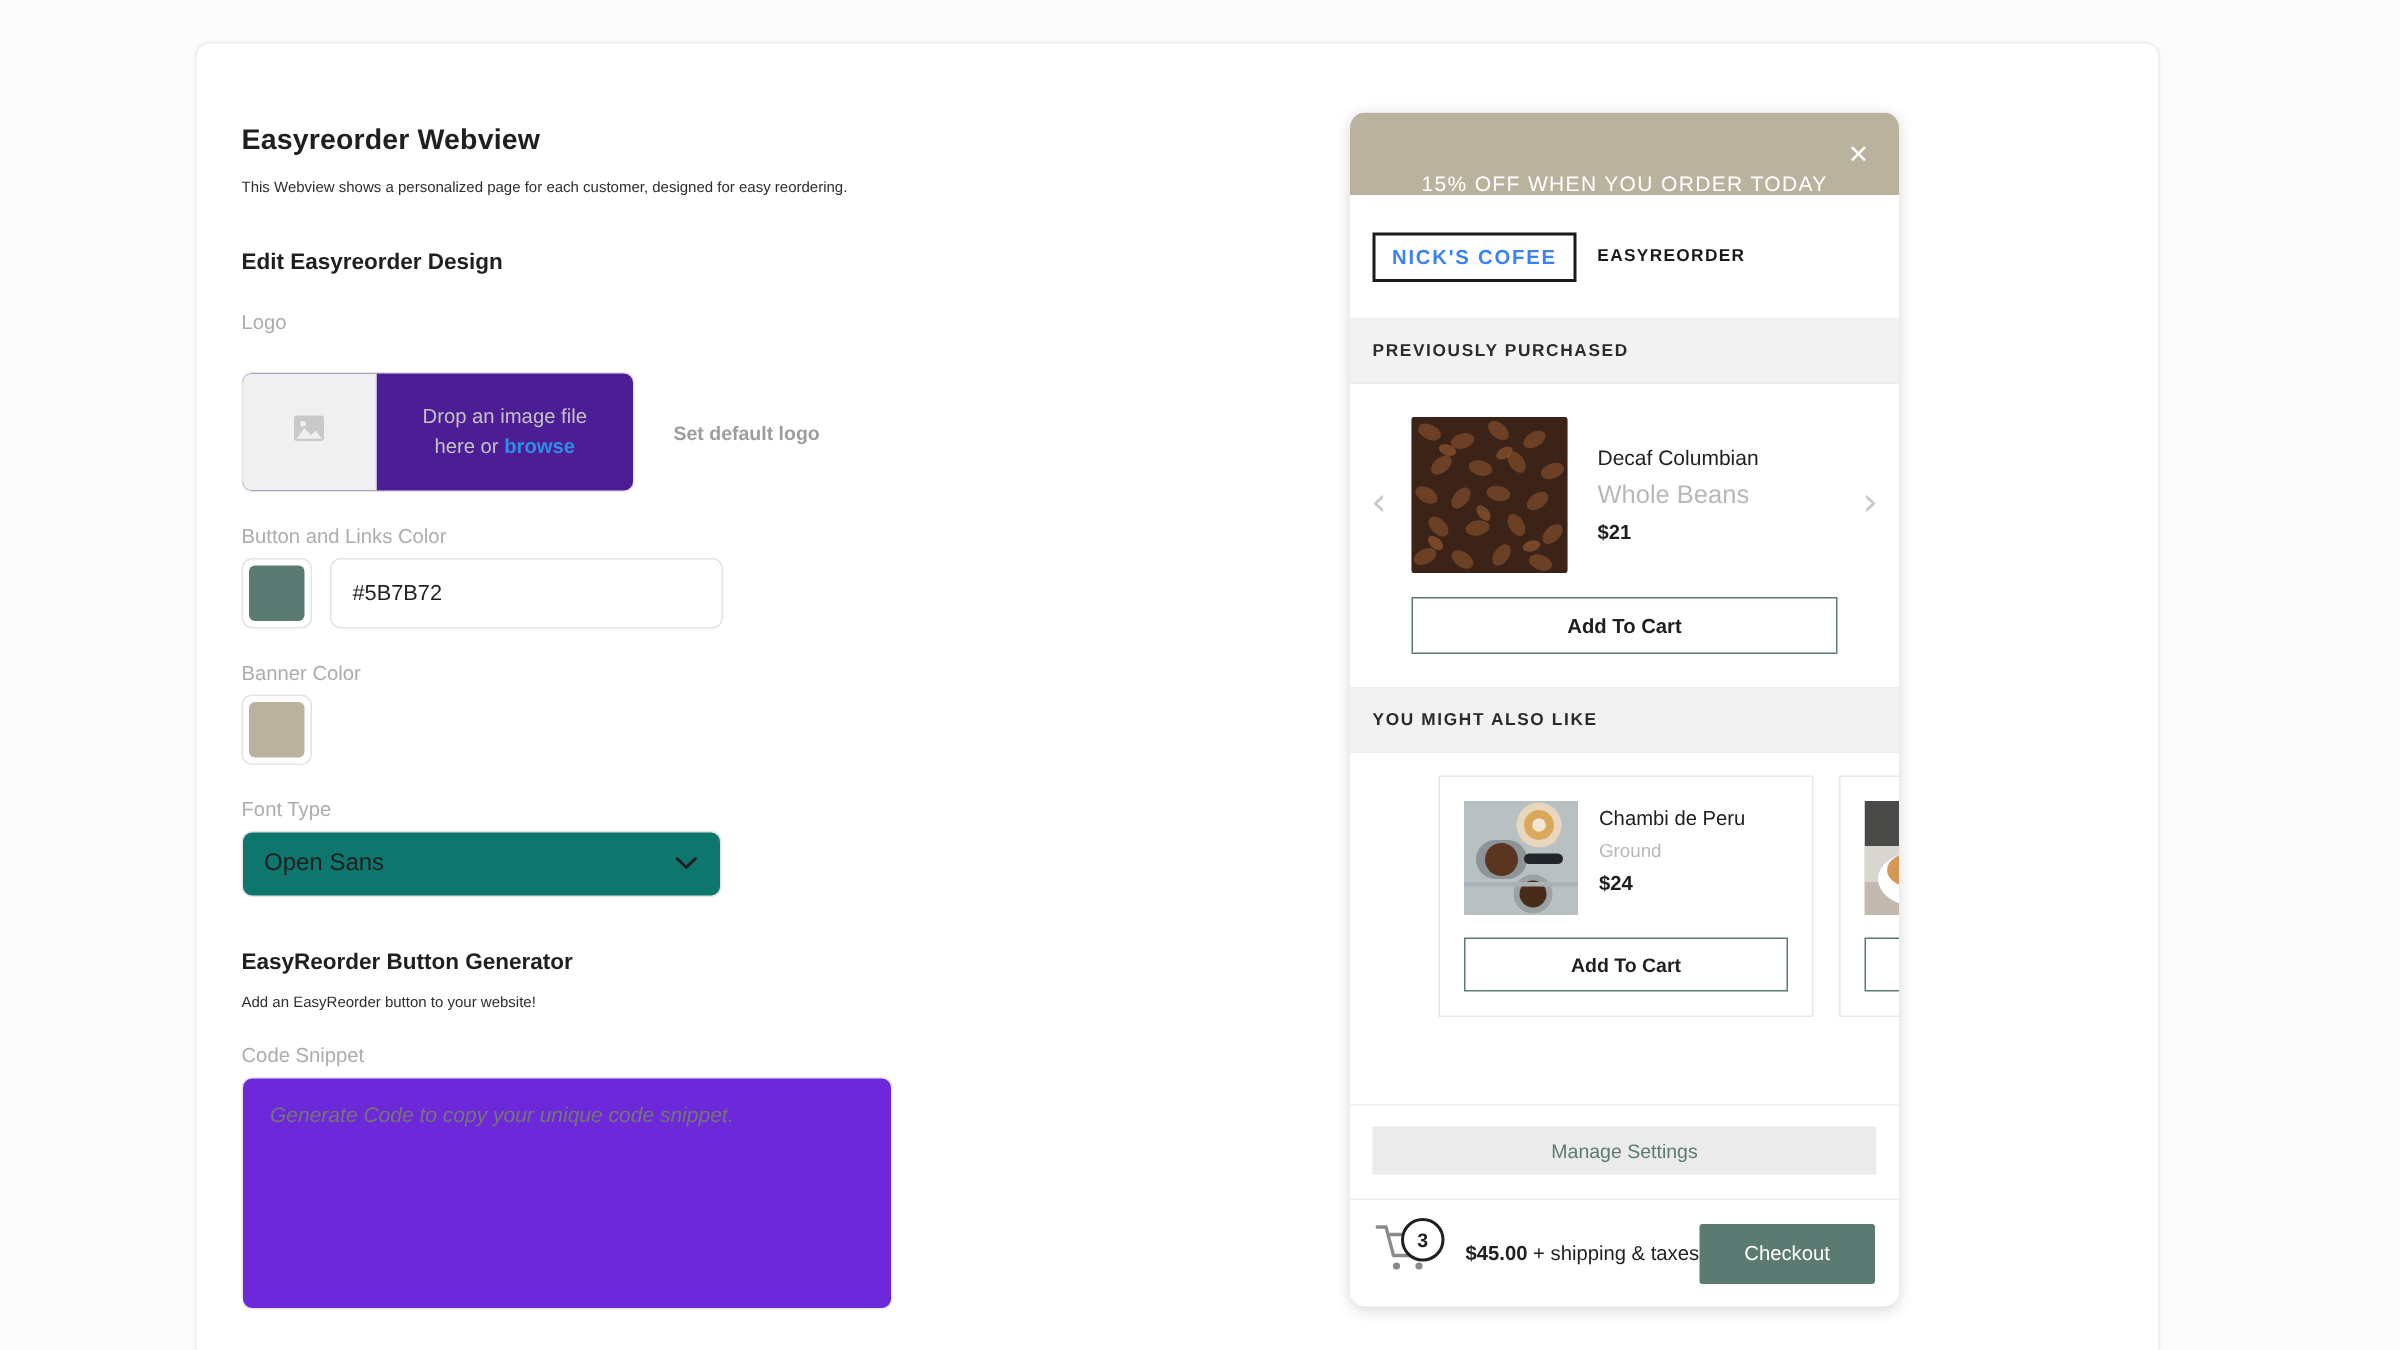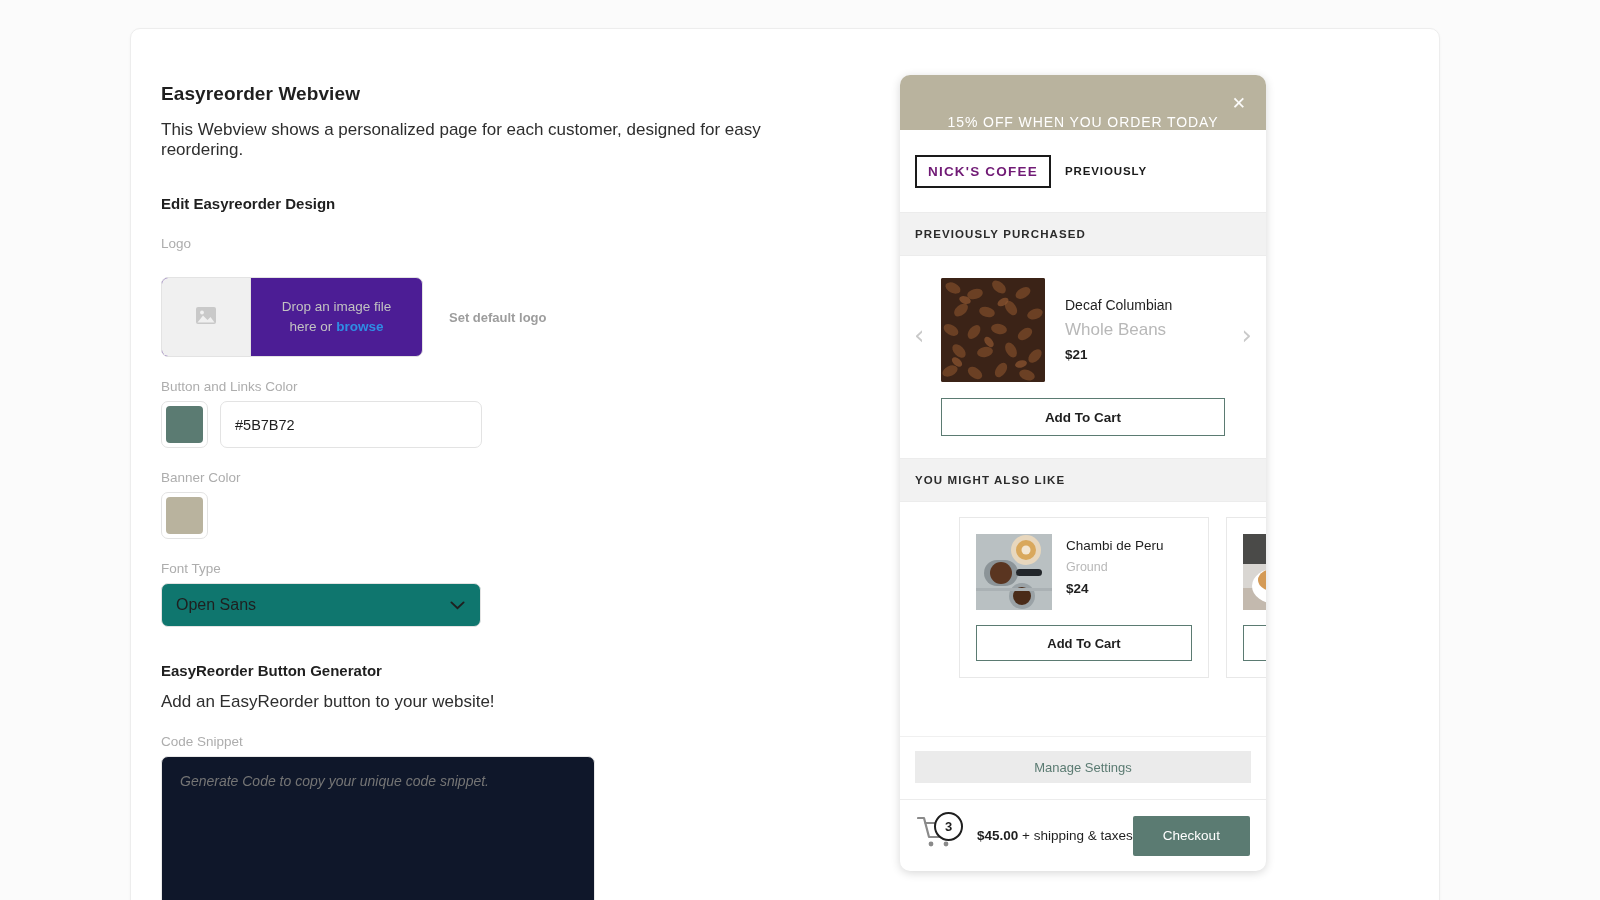--- a/index.html
+++ b/index.html
@@ -26,21 +26,21 @@
   .settings {
     position: absolute;
     left: 30px; top: 54px;
     width: 640px;
   }
   .h-title {
     font-size: 19px; font-weight: bold; color: #1f1f1f;
     letter-spacing: .1px;
   }
   .h-desc {
-    font-size: 17px; color: #2e2e2e;
+    font-size: 10px; color: #2e2e2e;
     margin-top: 15px;
   }
   .h-sub {
     font-size: 15px; font-weight: bold; color: #1f1f1f;
     margin-top: 35px;
   }
   .field-label {
     font-size: 13.5px; color: #adadad;
     margin-bottom: 7px;
   }
@@ -117,21 +117,21 @@
   }
   .chev {
     position: absolute; right: 16px; top: 50%;
     transform: translateY(-50%);
     pointer-events: none;
   }
 
   
   .code-area {
     width: 434px; height: 155px;
-    background: #0f172a;
+    background: #6d28d9;
     border: 1px solid #e8e8e8;
     border-radius: 7px;
     padding: 16px 18px;
     font-family: "Liberation Sans", sans-serif;
     font-size: 14px;
     font-style: italic;
     color: #b3b3b3;
     resize: none;
     outline: none;
   }
@@ -165,21 +165,21 @@
     height: 83px; flex: 0 0 83px;
     display: flex; align-items: center;
     padding-left: 15px;
     border-bottom: 1px solid #ececec;
   }
   .brand-logo {
     border: 2px solid #1a1a1a;
     padding: 7px 11px;
     font-size: 13.5px; font-weight: bold;
     letter-spacing: 1.2px;
-    color: #701a75;
+    color: #3b82f6;
   }
   .brand-tag {
     margin-left: 14px;
     font-size: 11.5px; font-weight: bold;
     letter-spacing: .9px; color: #1a1a1a;
   }
   .sec-head {
     background: #f2f2f2;
     padding: 15px 15px;
     font-size: 11.5px; font-weight: bold;
@@ -379,21 +379,21 @@
 
   <div class="phone">
 
     <div class="promo" id="promo-bar" style="background: rgb(185, 179, 158);">
       <span>15% OFF WHEN YOU ORDER TODAY</span>
       <span class="promo-close">✕</span>
     </div>
 
     <div class="brandbar">
       <div class="brand-logo">NICK'S COFEE</div>
-      <div class="brand-tag">PREVIOUSLY</div>
+      <div class="brand-tag">EASYREORDER</div>
     </div>
 
     <div class="sec-head">PREVIOUSLY PURCHASED</div>
 
     <div class="prev-body">
       <span class="car-arrow car-prev">‹</span>
       <span class="car-arrow car-next">›</span>
 
       <div class="prod-row">
         <div class="prod-img">

